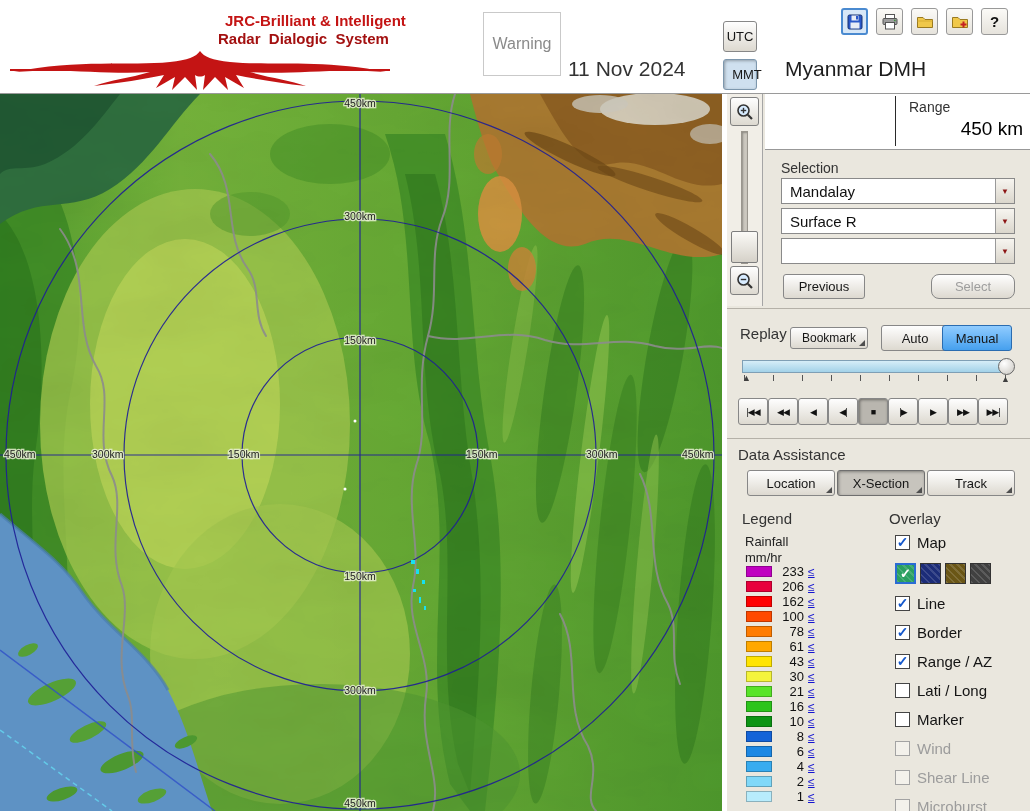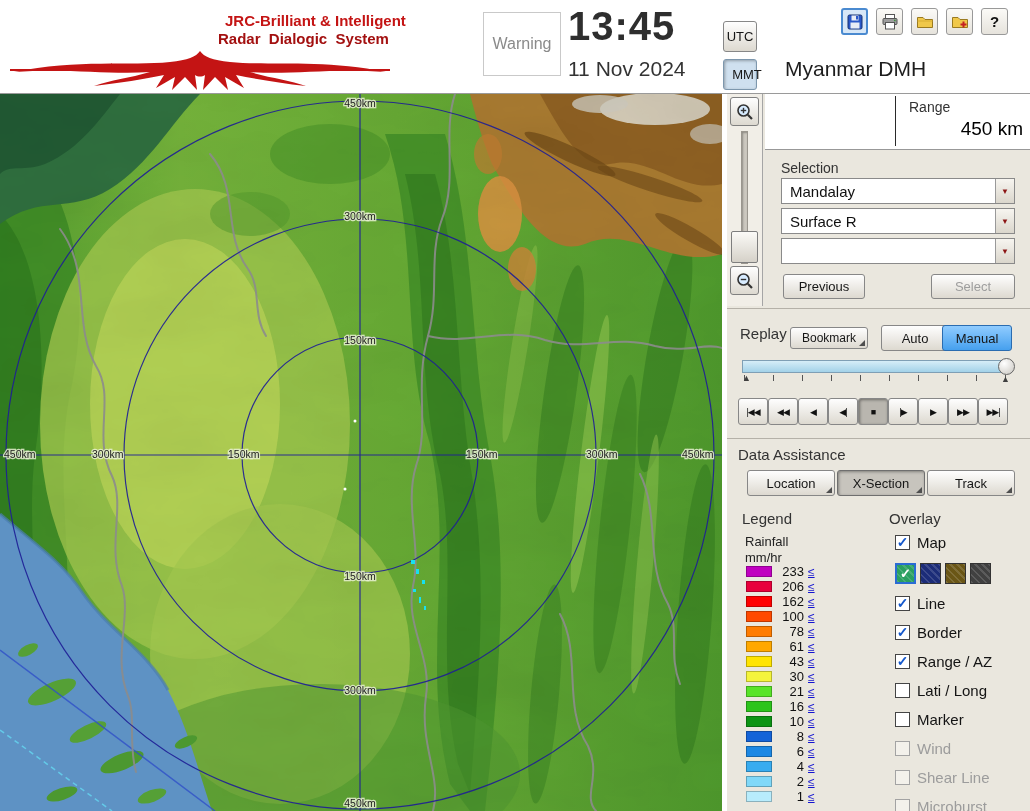--- a/index.html
+++ b/index.html
@@ -20,21 +20,21 @@
   #tz-utc { left:723px; top:13px; }
   #tz-mmt { left:723px; top:51px; background:#cfe0ef; box-shadow:inset 1px 1px 3px rgba(0,0,0,.3); border-color:#7d97ad;padding-left:14px; }
   .tool-btn { position:absolute; top:8px; width:27px; height:27px; background:linear-gradient(#fbfaf7,#e6e3dc); border:1px solid #999; border-radius:3px; display:flex; align-items:center; justify-content:center; }
   .tool-btn.active { border:2px solid #4a8ad0; background:#d7e7f7; }
   .station { position:absolute; left:785px; top:57px; font-size:21px; color:#1d1d1d; }
 
   
   .btn { position:absolute; display:flex; align-items:center; justify-content:center; background:linear-gradient(#fefefe,#ddd9d0); border:1px solid #878787; border-radius:3px; font-size:13px; color:#161616; }
   .btn.pressed { background:#c7c4bd; box-shadow:inset 1px 1px 3px rgba(0,0,0,.35); border-color:#6f6f6f; }
   .btn.active-blue { background:linear-gradient(#90ccff,#46a0ee); border-color:#2a6cb0; }
-  .btn.disabled { color:#9d9d9d; }
+  .btn.disabled { color:#9d9d9d;border-radius:8px; }
   .corner-tri { position:absolute; right:2px; bottom:2px; width:0; height:0; border-left:6px solid transparent; border-bottom:6px solid #4f4f4f; }
 
   
   .map-wrap { position:absolute; left:0; top:94px; width:722px; height:717px; border-right:1px solid #666; }
   .map-wrap svg { display:block; }
 
   
   .sidebar { position:absolute; left:727px; top:94px; width:308px; height:717px; background:#eae7de;padding-left:19px; }
   .zoomcol { position:absolute; left:0; top:0; width:36px; height:212px; background:#f1eee7; border-right:1px solid #a5a5a5; }
   .zoom-btn { position:absolute; left:3px; width:29px; height:29px; background:linear-gradient(#fefefe,#ddd9d0); border:1px solid #808080; border-radius:3px; display:flex; align-items:center; justify-content:center; }
@@ -93,21 +93,20 @@
   <div class="topbar">
     <div class="logo-tag1">JRC-Brilliant &amp; Intelligent</div>
     <div class="logo-tag2">Radar  Dialogic  System</div>
     <svg class="eagle" width="388" height="42" viewBox="0 0 388 42">
       <line x1="4" y1="22" x2="384" y2="22" stroke="#c41414" stroke-width="2"></line>
       <path fill="#c41414" d="M194,3 C190,9 182,12 164,14 C124,18 72,11 8,24 C62,20 104,27 144,24 C124,30 104,32 88,38 C114,35 138,31 158,27 L150,40 L169,29 L166,42 L179,29 L191,42 L189,27 C192,29 196,29 199,27 L197,42 L209,29 L222,42 L219,29 L238,40 L230,27 C250,31 274,35 300,38 C284,32 264,30 244,24 C284,27 326,20 380,24 C316,11 264,18 224,14 C206,12 198,9 194,3 Z"></path>
     </svg>
     <div class="warning-box">
       <span>Warning</span>
     </div>
-    <div class="clock-time">13:45</div>
     <div class="clock-date">11 Nov 2024</div>
     <div class="btn tz-btn" id="tz-utc">UTC</div>
     <div class="btn tz-btn" id="tz-mmt">MMT</div>
 
     <div class="tool-btn active" style="left:841px;">
       <svg width="18" height="18" viewBox="0 0 18 18">
         <rect x="2" y="2" width="14" height="14" rx="1.5" fill="#2a58c8" stroke="#16316e"></rect>
         <rect x="5.5" y="2.5" width="7" height="5" fill="#e9edf5"></rect>
         <rect x="10" y="3" width="2" height="3.5" fill="#2a58c8"></rect>
         <rect x="4.5" y="9.5" width="9" height="6" fill="#e9edf5"></rect>

